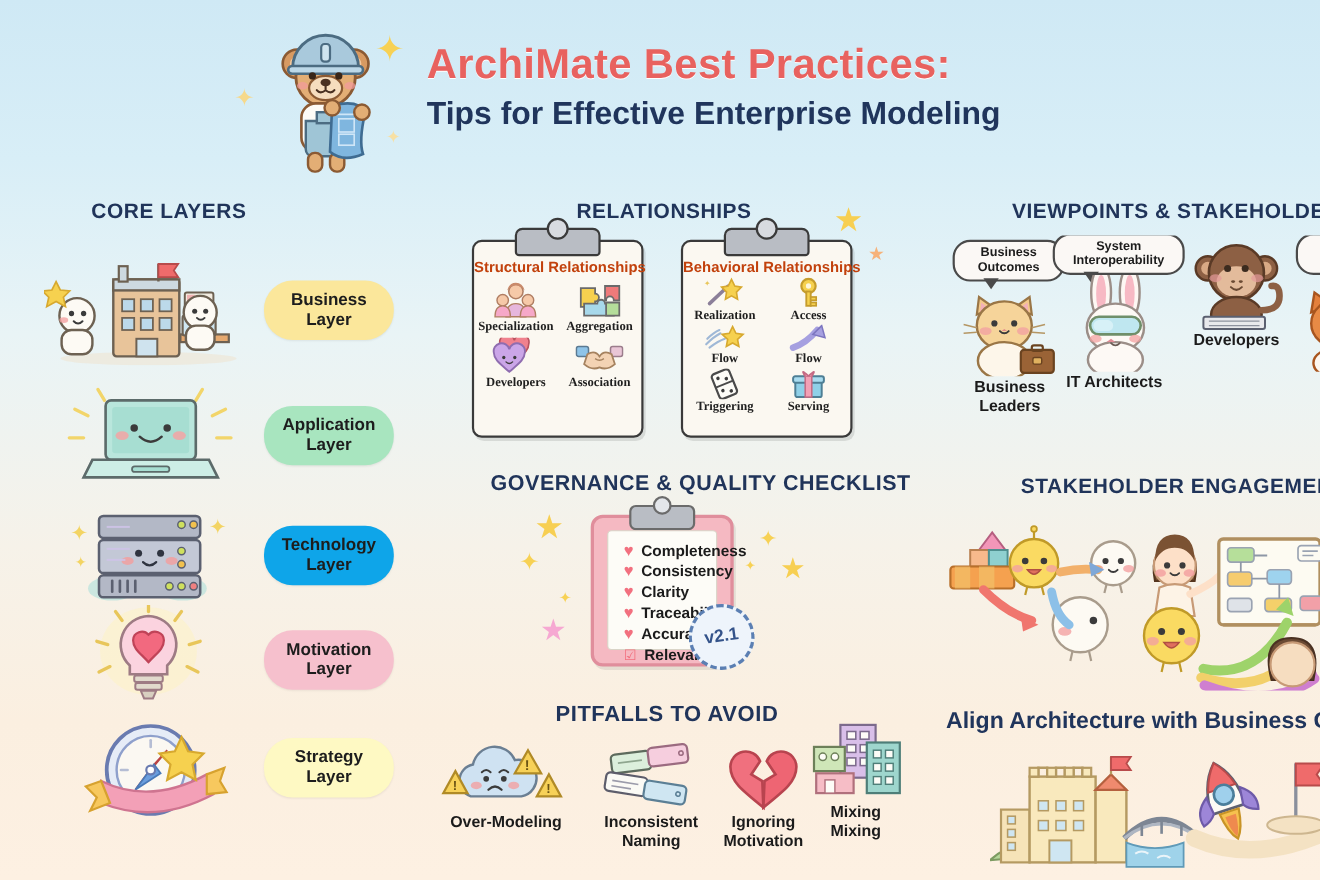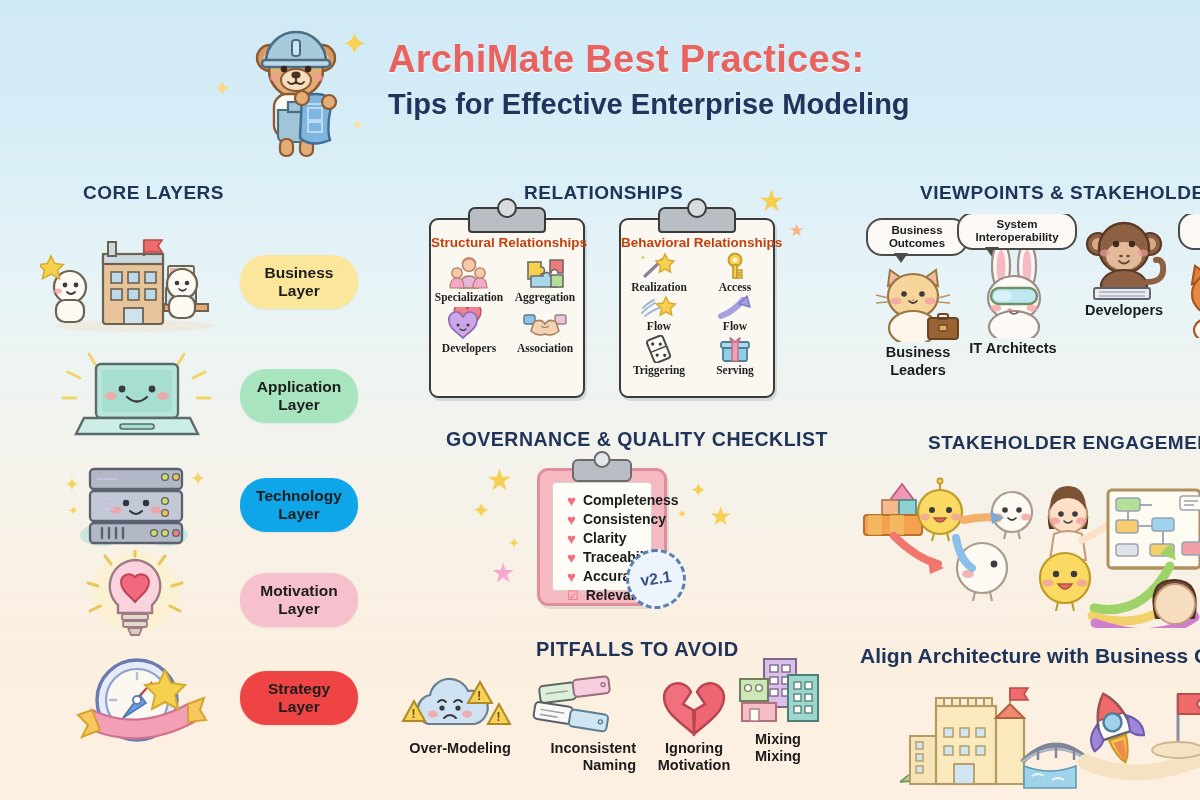--- a/index.html
+++ b/index.html
@@ -318,21 +318,21 @@
         </g>
         <path d="M112 34 L92 58 L83 70 L100 47 Z" fill="#ef6b6b" stroke="#b44" stroke-width="1.6"></path>
         <path d="M83 70 L100 47 L106 55 Z" fill="#6b9ede" stroke="#4a7ab8" stroke-width="1.6"></path>
         <circle cx="97" cy="52" r="4" fill="#fff" stroke="#6a7bb0" stroke-width="2"></circle>
         <path d="M52 62 q45 22 96 -6 l6 18 q-52 28 -102 8 z" fill="#f3a0b7" stroke="#cf7490" stroke-width="2.2"></path>
         <path d="M52 62 l-14 5 l10 10 l-6 12 l18 -7 z" fill="#f7c85e" stroke="#d7a22f" stroke-width="2"></path>
         <path d="M148 56 l16 -6 l-4 12 l6 10 l-18 2 z" fill="#f7c85e" stroke="#d7a22f" stroke-width="2"></path>
         <path d="M125 22 l6 13 l14 2 l-10 10 l3 14 l-13 -7 l-13 7 l3 -14 l-10 -10 l14 -2 z" fill="#f6d14f" stroke="#d7a92f" stroke-width="2"></path>
       </svg>
     </div>
-    <div class="pill" style="background:#ef4444;">
+    <div class="pill" style="background:#fef9c3;">
       <div>Strategy</div>
       <div>Layer</div>
     </div>
   </div>
 
   <div class="abs sec-head" style="left:524px;top:182px;">RELATIONSHIPS</div>
 
   <div class="star5 abs" style="left:758px;top:186px;font-size:30px;color:#f7cf52;">★</div>
   <div class="star5 abs" style="left:789px;top:222px;font-size:17px;color:#f6b27a;">★</div>
 
@@ -505,21 +505,21 @@
         <span class="txt">Accuracy</span>
       </div>
       <div class="cli">
         <span class="hrt" style="font-size:13px;">☑</span>
         <span class="txt">Relevance</span>
       </div>
     </div>
     <div class="vbadge">v2.1</div>
   </div>
 
-  <div class="abs sec-head" style="left:505px;top:638px;font-size:20px;margin-left:31px;">PITFALLS TO AVOID</div>
+  <div class="abs sec-head" style="left:505px;top:638px;font-size:20px;">PITFALLS TO AVOID</div>
 
   <div class="pit" style="left:400px;top:668px;">
     <div class="pit-art">
       <svg viewBox="0 0 120 72" width="120" height="72">
         <path d="M28 56 a15 15 0 0 1 2 -29 a20 20 0 0 1 38 -4 a15 15 0 0 1 6 33 z" fill="#cfe2f2" stroke="#6b7f93" stroke-width="2.2"></path>
         <path d="M38 34 q4 -4 8 0 M54 34 q4 -4 8 0" stroke="#3b3b3b" stroke-width="1.8" fill="none" stroke-linecap="round"></path>
         <circle cx="42" cy="40" r="2.6" fill="#3b3b3b"></circle>
           <circle cx="58" cy="40" r="2.6" fill="#3b3b3b"></circle>
         <path d="M44 50 q6 -6 12 0" stroke="#3b3b3b" stroke-width="2" fill="none" stroke-linecap="round"></path>
         <ellipse cx="33" cy="46" rx="5" ry="3.4" fill="#f3a1a1" opacity=".8"></ellipse>
@@ -534,21 +534,21 @@
         </g>
         <g>
           <path d="M99 36 l11 20 h-22 z" fill="#f7d158" stroke="#b08a26" stroke-width="2"></path>
           <text x="96.5" y="53" font-size="12" font-weight="bold" fill="#6b5314">!</text>
         </g>
       </svg>
     </div>
     <div class="pit-lbl">Over-Modeling</div>
   </div>
 
-  <div class="pit" style="left:516px;top:668px;text-align:right;">
+  <div class="pit" style="left:532px;top:668px;">
     <div class="pit-art">
       <svg viewBox="0 0 120 72" width="120" height="72">
         <g transform="rotate(-7 60 26)">
           <rect x="24" y="14" width="36" height="17" rx="4" fill="#dcefdc" stroke="#5d6b5d" stroke-width="2"></rect>
           <rect x="58" y="12" width="36" height="17" rx="4" fill="#f6cede" stroke="#9b6b80" stroke-width="2"></rect>
           <line x1="30" y1="22" x2="52" y2="22" stroke="#8fa68f" stroke-width="1.6"></line>
           <circle cx="88" cy="20" r="2" fill="none" stroke="#9b6b80" stroke-width="1.4"></circle>
         </g>
         <g transform="rotate(9 60 48)">
           <rect x="18" y="40" width="38" height="17" rx="4" fill="#fbfaf5" stroke="#5d5d6b" stroke-width="2"></rect>

